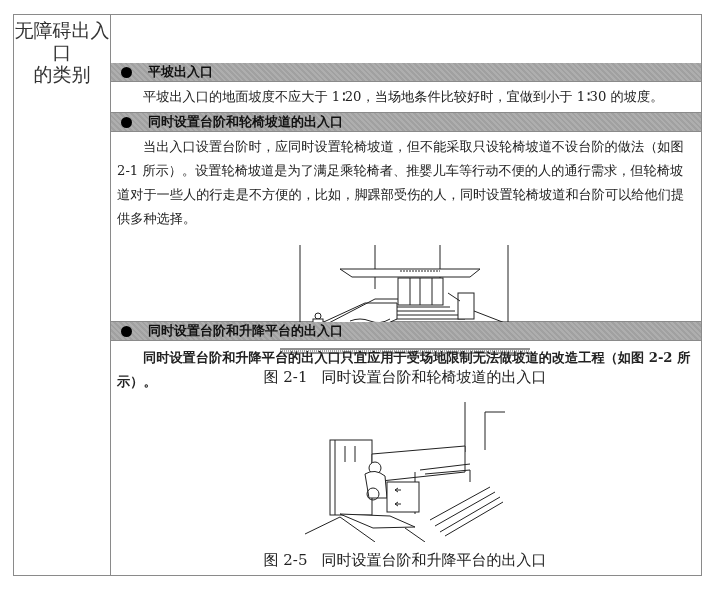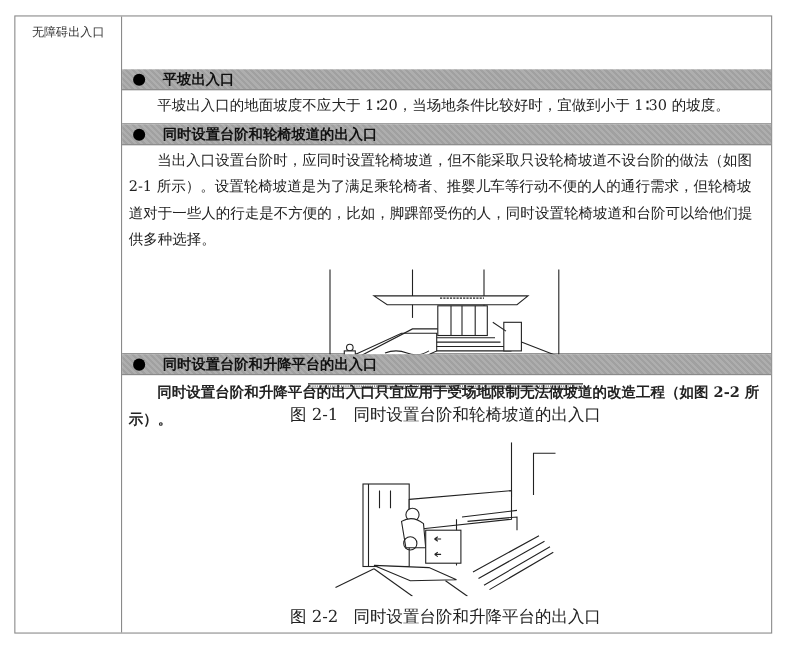--- a/index.html
+++ b/index.html
@@ -1,40 +1,41 @@
 <!DOCTYPE html>
 <html><head>
 <meta charset="utf-8">
 <style>
   html, body { margin: 0; padding: 0; background: #ffffff; }
   body { width: 720px; height: 595px; position: relative; overflow: hidden;
          font-family: "DejaVu Serif", "Liberation Serif", serif; color: #222; }
   .table { position: absolute; left: 13px; top: 14px; width: 689px; height: 562px;
            border: 1px solid #8a8a8a; box-sizing: border-box; display: flex; }
   .cat-col { width: 97px; border-right: 1px solid #8a8a8a; box-sizing: border-box;
-             text-align: center; font-size: 11px; line-height: 22px; padding-top: 4px; color: #333; }
+             text-align: center; font-size: 19px; line-height: 22px; padding-top: 4px; color: #333; }
   .content-col { flex: 1; display: flex; flex-direction: column; margin-top: 48px; }
   .sec-header { height: 30px; background: #a9a9a9;
                 background-image: repeating-linear-gradient(45deg, rgba(255,255,255,0.06) 0 2px, rgba(0,0,0,0.05) 2px 4px);
                 display: flex; align-items: center; border-bottom: 1px solid #8a8a8a; box-sizing: border-box;
                 font-family: "DejaVu Sans", "Liberation Sans", sans-serif; font-weight: bold; font-size: 13px; color: #111; }
   .sec-header .bullet { width: 11px; height: 11px; border-radius: 50%; background: #000; margin: 0 16px 0 10px; }
   .sec-body { border-bottom: 1px solid #8a8a8a; box-sizing: border-box; font-size: 13.2px; line-height: 24px;
               padding: 3px 8px 14px 6px; text-indent: 26px; color: #222; }
   .figure { display: flex; flex-direction: column; align-items: center; }
   .caption { font-size: 15px; color: #222; margin-top: 6px; text-indent: 0; }
   .caption .num { margin-right: 14px; }
   svg { display: block; }
 </style>
 </head>
 <body>
 
 <div class="table">
   <div class="cat-col">
     <div>无障碍出入口</div>
+    <div>的类别</div>
   </div>
 
   <div class="content-col">
 
     <div class="sec-header">
       <span class="bullet"></span>
       <span>平坡出入口</span>
     </div>
     <div class="sec-body" style="height:31px;">平坡出入口的地面坡度不应大于 1∶20，当场地条件比较好时，宜做到小于 1∶30 的坡度。</div>
 
@@ -123,18 +124,18 @@
             <polygon points="45,112 95,114 120,125 78,126" fill="#fff"></polygon>
 
             <path d="M135,118 L195,85 M140,124 L200,90 M145,130 L205,95 M150,134 L208,100"></path>
 
             <line x1="10" y1="132" x2="45" y2="115"></line>
             <line x1="45" y1="115" x2="80" y2="140"></line>
             <line x1="110" y1="126" x2="130" y2="140"></line>
           </g>
         </svg>
         <div class="caption">
-          <span class="num">图 2-2</span><span>同时设置台阶和升降平台的出入口</span>
+          <span class="num">图 2-5</span><span>同时设置台阶和升降平台的出入口</span>
         </div>
       </div>
     </div>
   </div>
 </div>
 
 </body></html>

